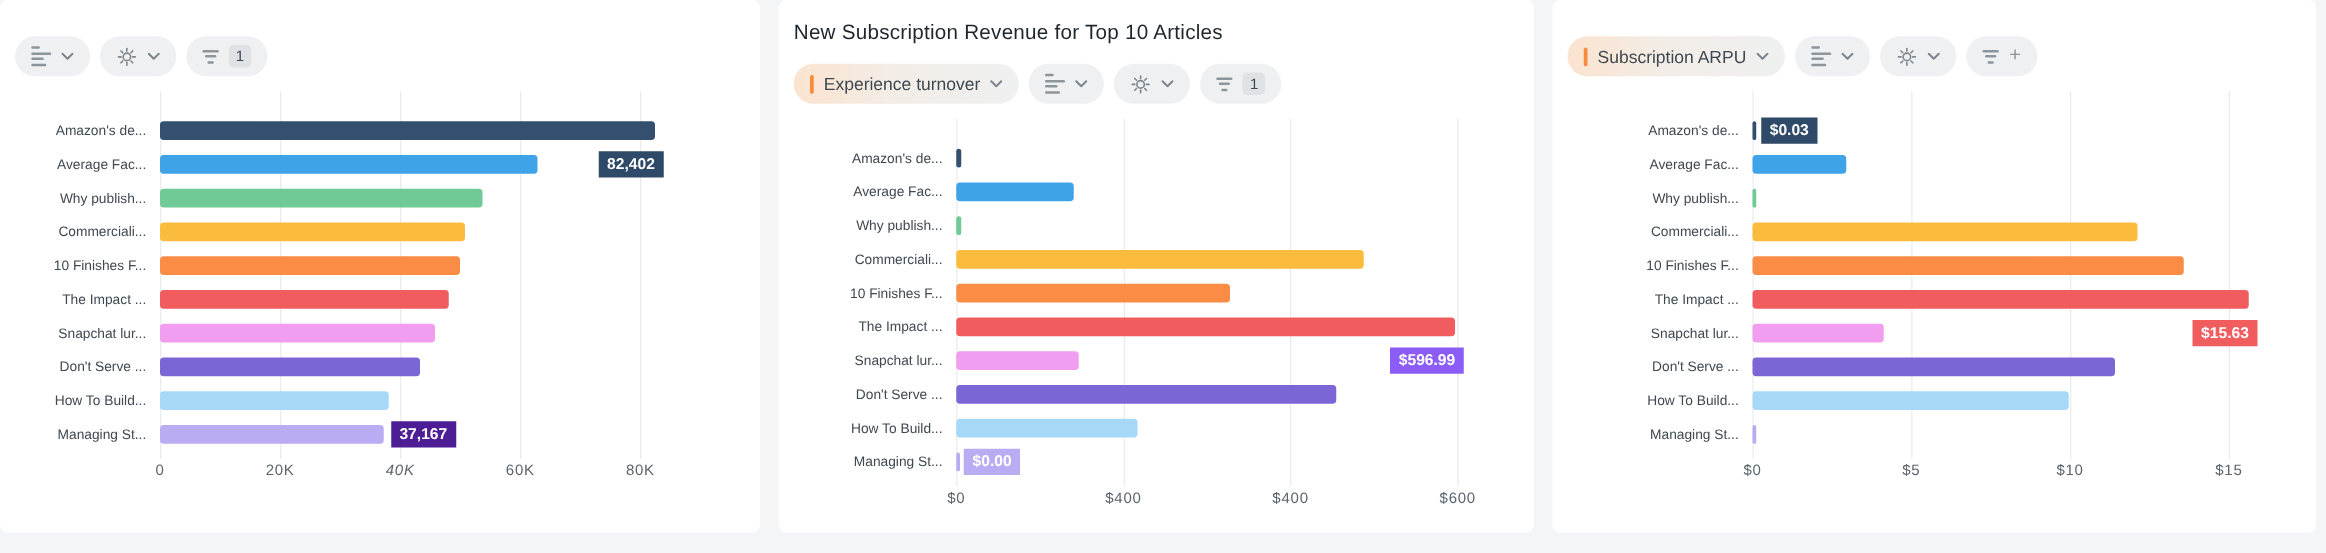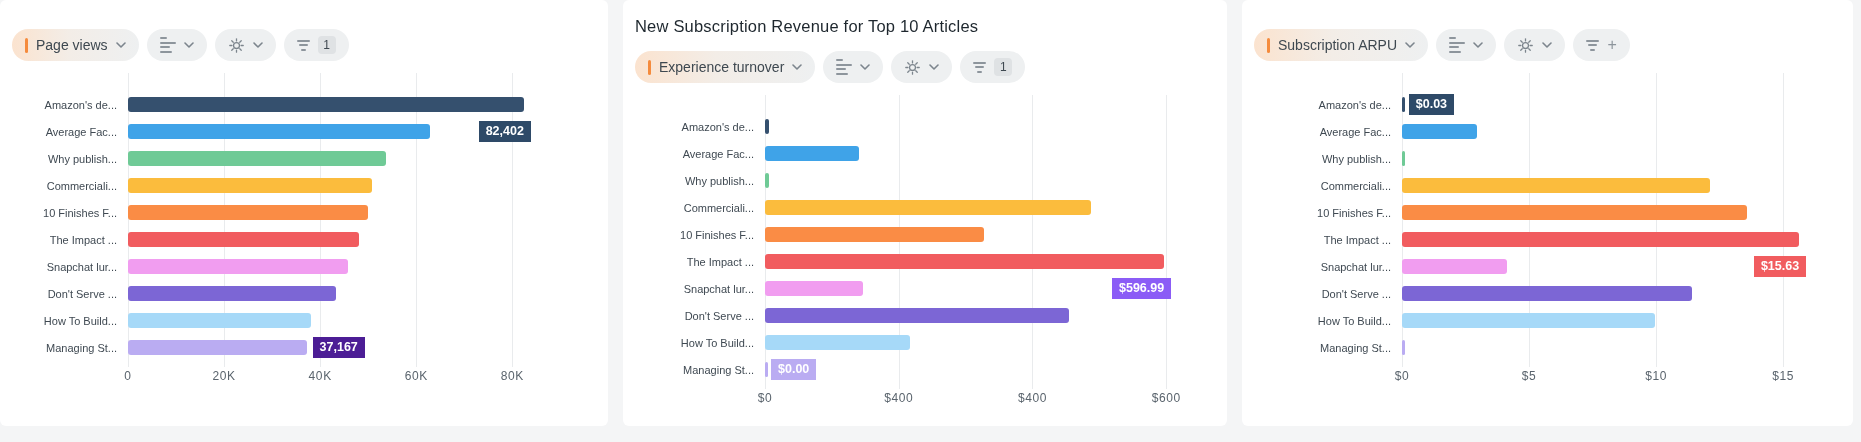--- a/index.html
+++ b/index.html
@@ -66,27 +66,20 @@
     font-size:12px;color:#5a646d;letter-spacing:.6px;white-space:nowrap;
   }
 </style>
 </head>
 <body>
 
 <div class="page">
 
   <section class="card">
     <div class="toolbar">
-      <button class="pill pill-metric">
-        <span class="accent-bar" style="background: rgb(245, 139, 61);"></span>
-        <span>Page views</span>
-        <svg class="chev" viewBox="0 0 10 6">
-            <path d="M1 1l4 4 4-4"></path>
-          </svg>
-      </button>
       <button class="pill">
         <span class="icon-lines">
             <i style="width:7px"></i>
             <i style="width:16px"></i>
             <i style="width:10px"></i>
             <i style="width:12px"></i>
           </span>
         <svg class="chev" viewBox="0 0 10 6">
             <path d="M1 1l4 4 4-4"></path>
           </svg>
@@ -186,21 +179,21 @@
             </div>
           </div>
         </div>
       <div class="annos">
           <div class="value-badge" style="background: rgb(46, 74, 104); top: 30px; right: 15.0495%; margin-right: -7px;">82,402</div>
           <div class="value-badge" style="background: #4c1d95; top: 246px; left: calc(38.3165% + 6px);">37,167</div>
         </div>
       <div class="axis">
           <span style="left: 0%;">0</span>
           <span style="left: 20.6186%;">20K</span>
-          <span style="left: 41.2371%;">40K</span>
+          <span style="left: 41.2371%; font-style: italic;">40K</span>
           <span style="left: 61.8557%; text-align: center;">60K</span>
           <span style="left: 82.4742%;">80K</span>
         </div>
     </div>
   </section>
 
   <section class="card">
     <h2 class="card-title">New Subscription Revenue for Top 10 Articles</h2>
     <div class="toolbar">
       <button class="pill pill-metric">

